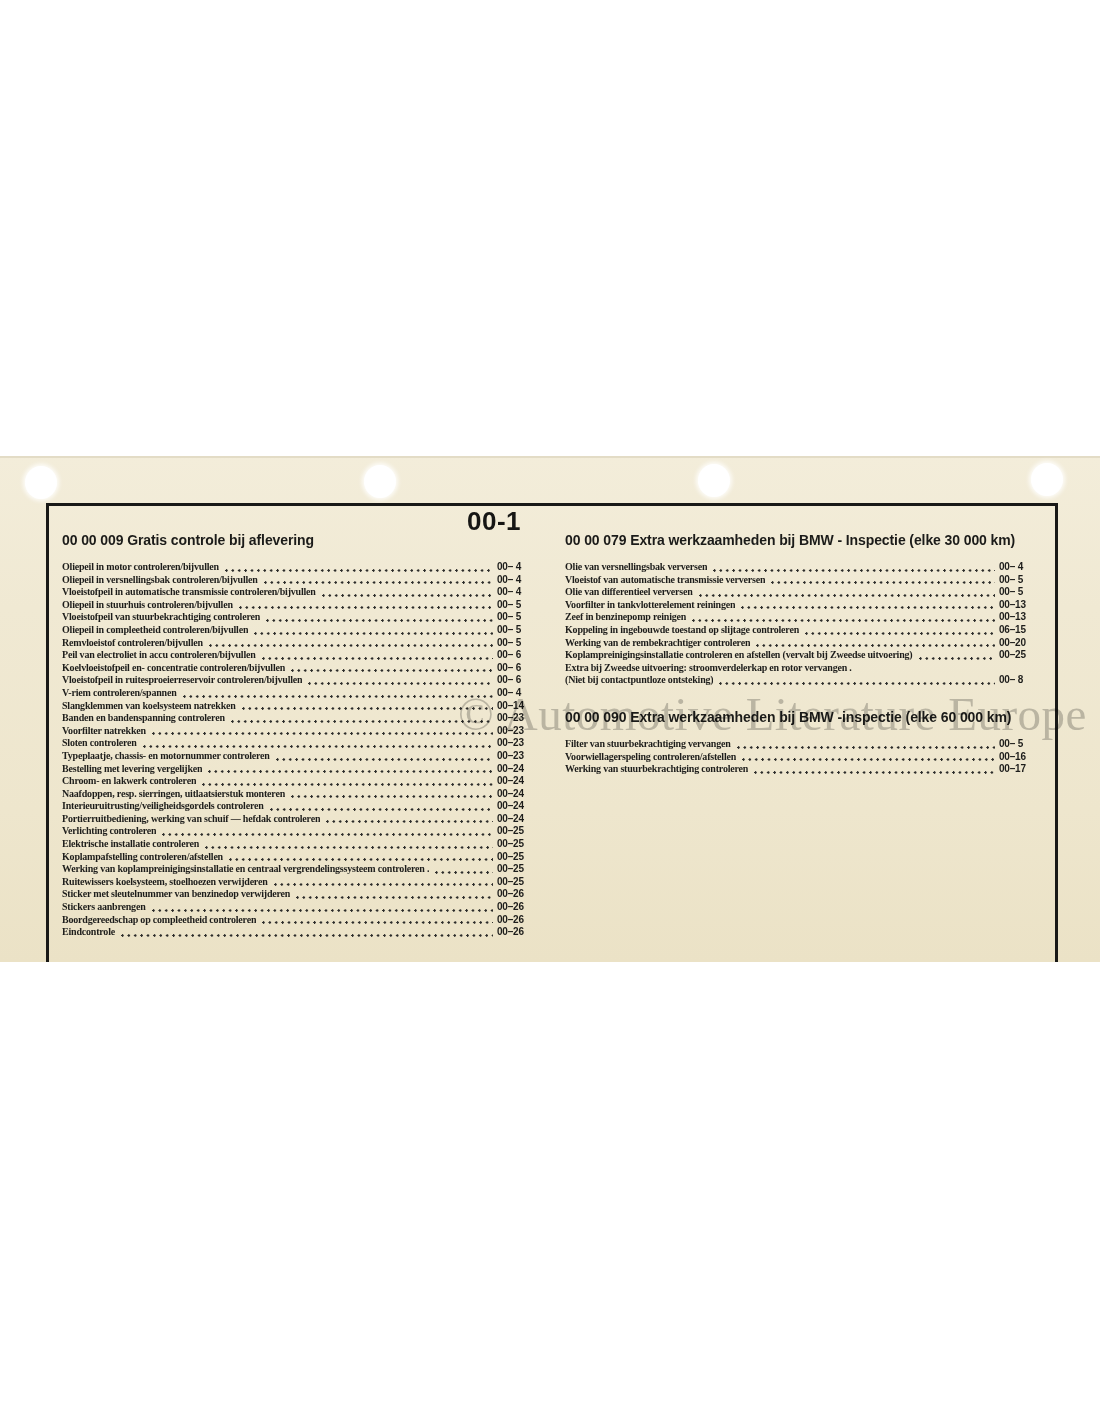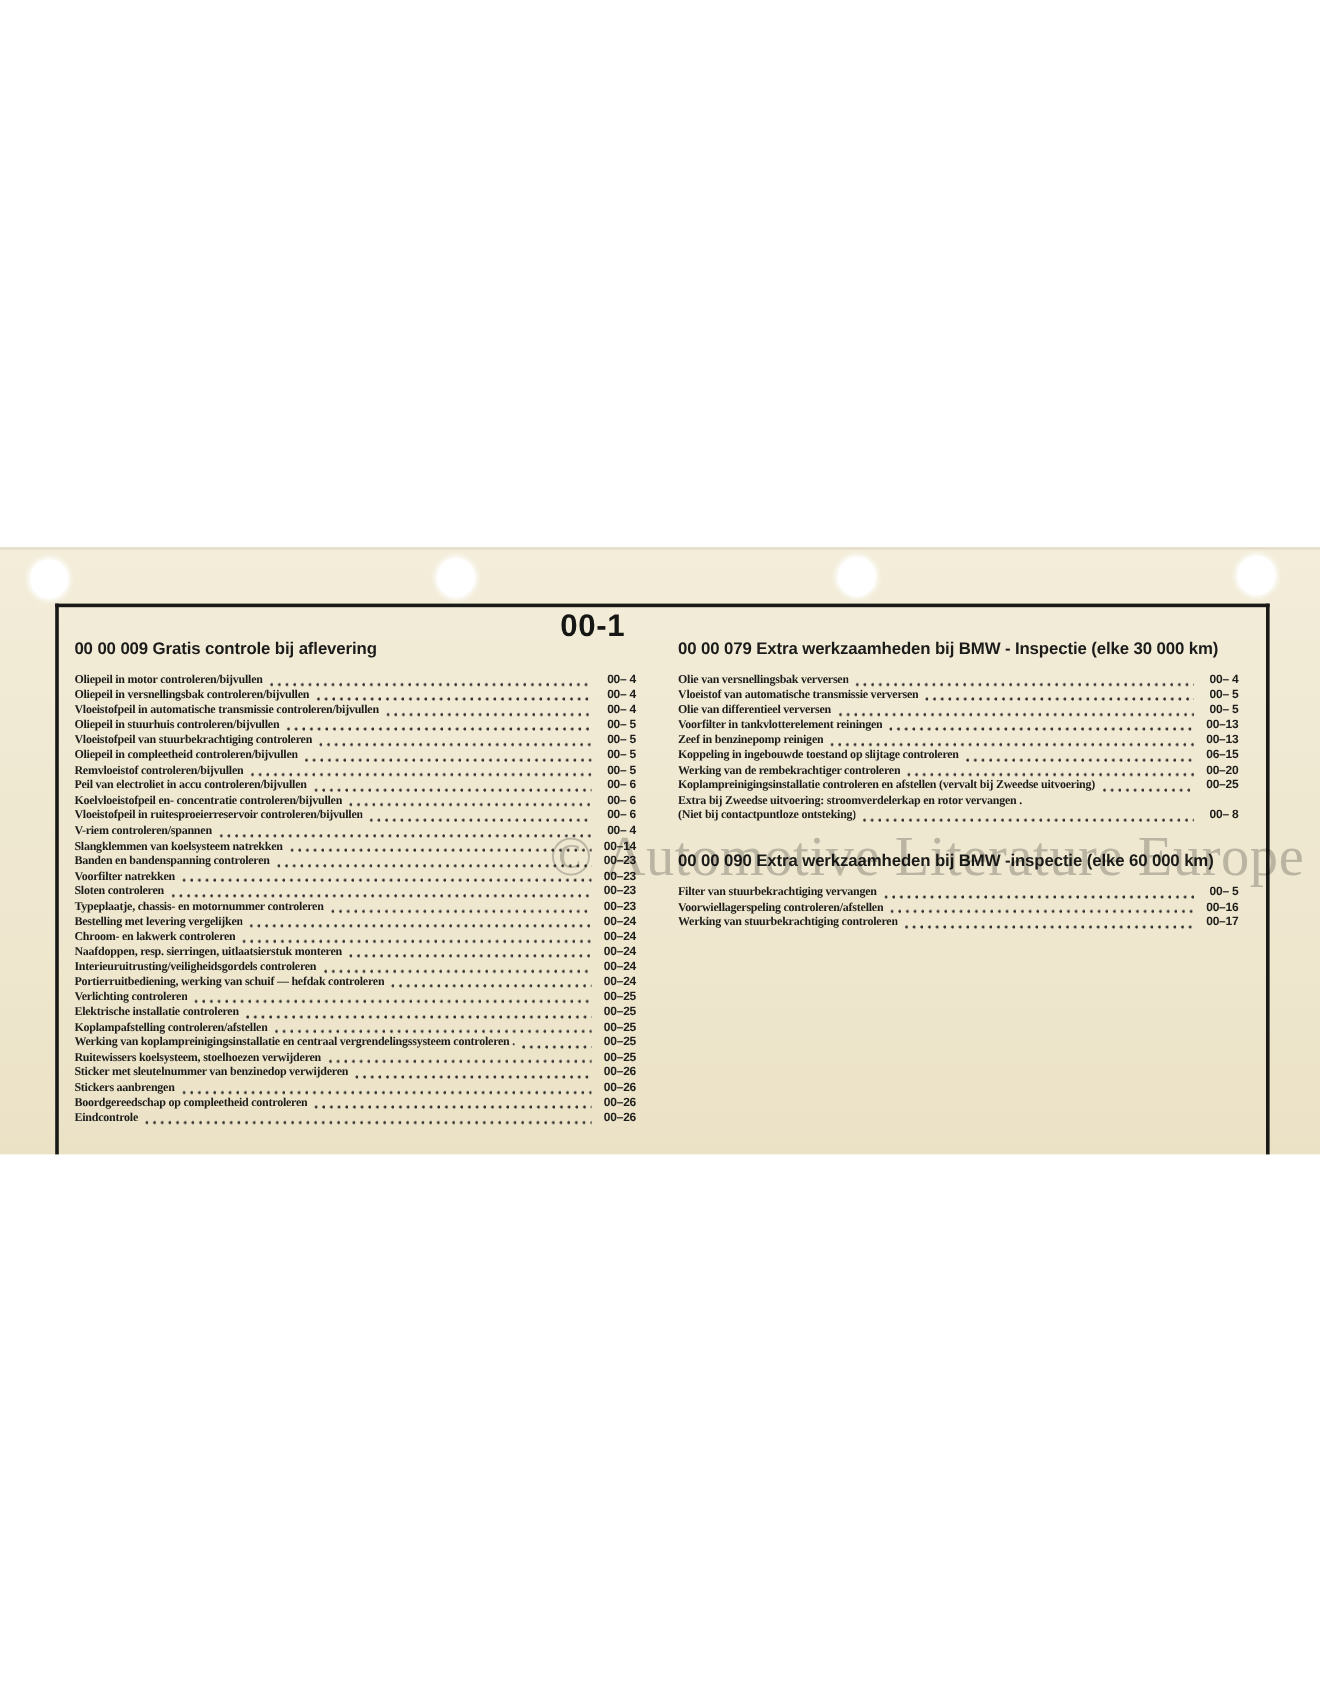--- a/index.html
+++ b/index.html
@@ -64,21 +64,21 @@
     font-size:10px;font-weight:700;letter-spacing:-0.2px;
     white-space:nowrap;
   }
   .toc-label{flex:0 1 auto;overflow:hidden;font-family:Liberation Serif, serif;}
   .leader{
     flex:1 0 8px;align-self:flex-end;
     height:3px;margin:0 4px 2px 6px;
     background-image:radial-gradient(circle at 1.5px 1.5px,#2c2c2a 1.05px,rgba(0,0,0,0) 1.35px);
     background-size:6.4px 3px;background-repeat:repeat-x;
   }
-  .toc-page{flex:0 0 auto;min-width:33px;text-align:right;white-space:pre;}
+  .toc-page{flex:0 0 auto;min-width:33px;white-space:pre;}
 
   .section-gap{height:22px;}
 
   .watermark{
     position:absolute;left:458px;top:687px;
     font-family:"Liberation Serif",serif;
     font-size:47px;font-weight:400;
     color:rgba(122,122,122,0.42);
     letter-spacing:0.5px;white-space:nowrap;
     z-index:6;pointer-events:none;

